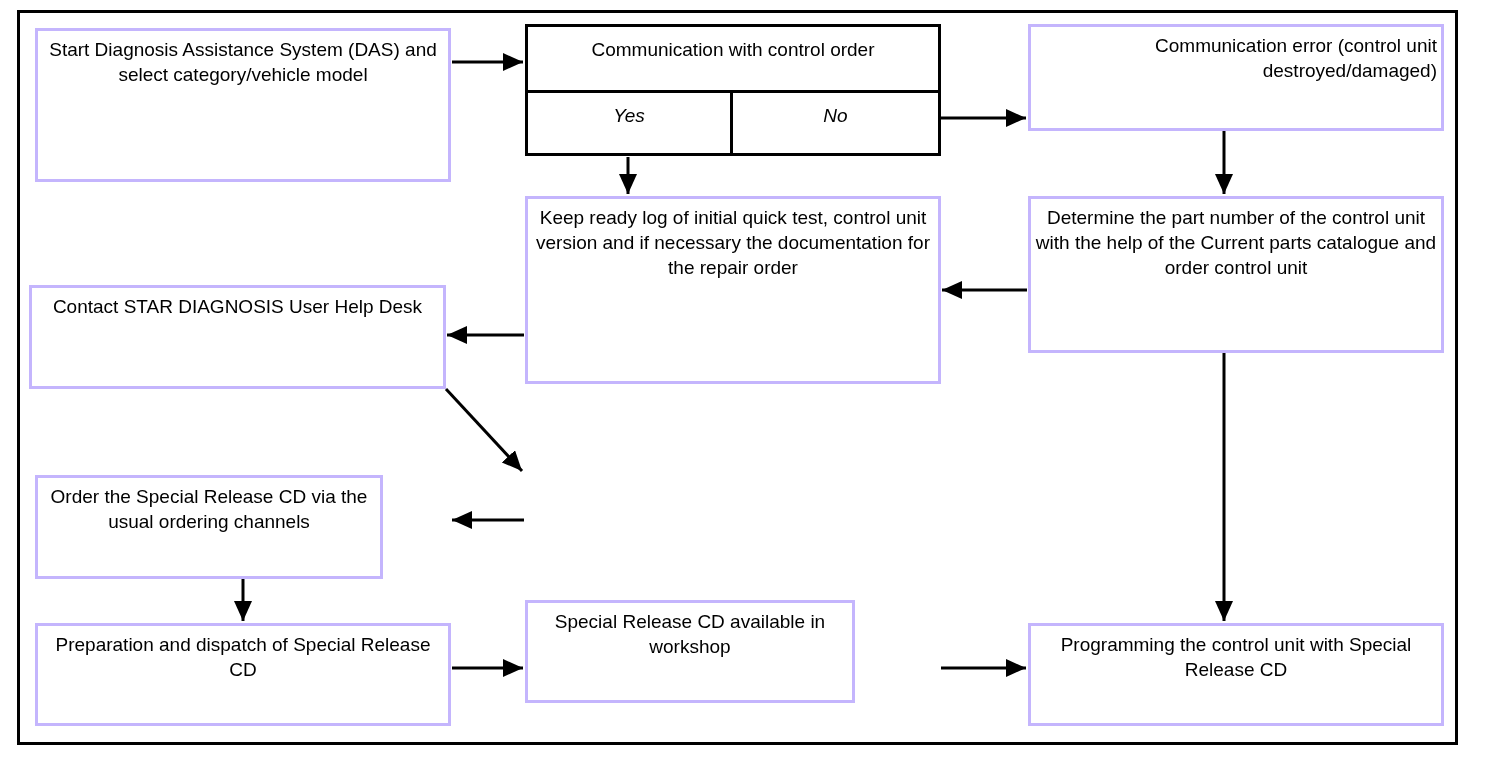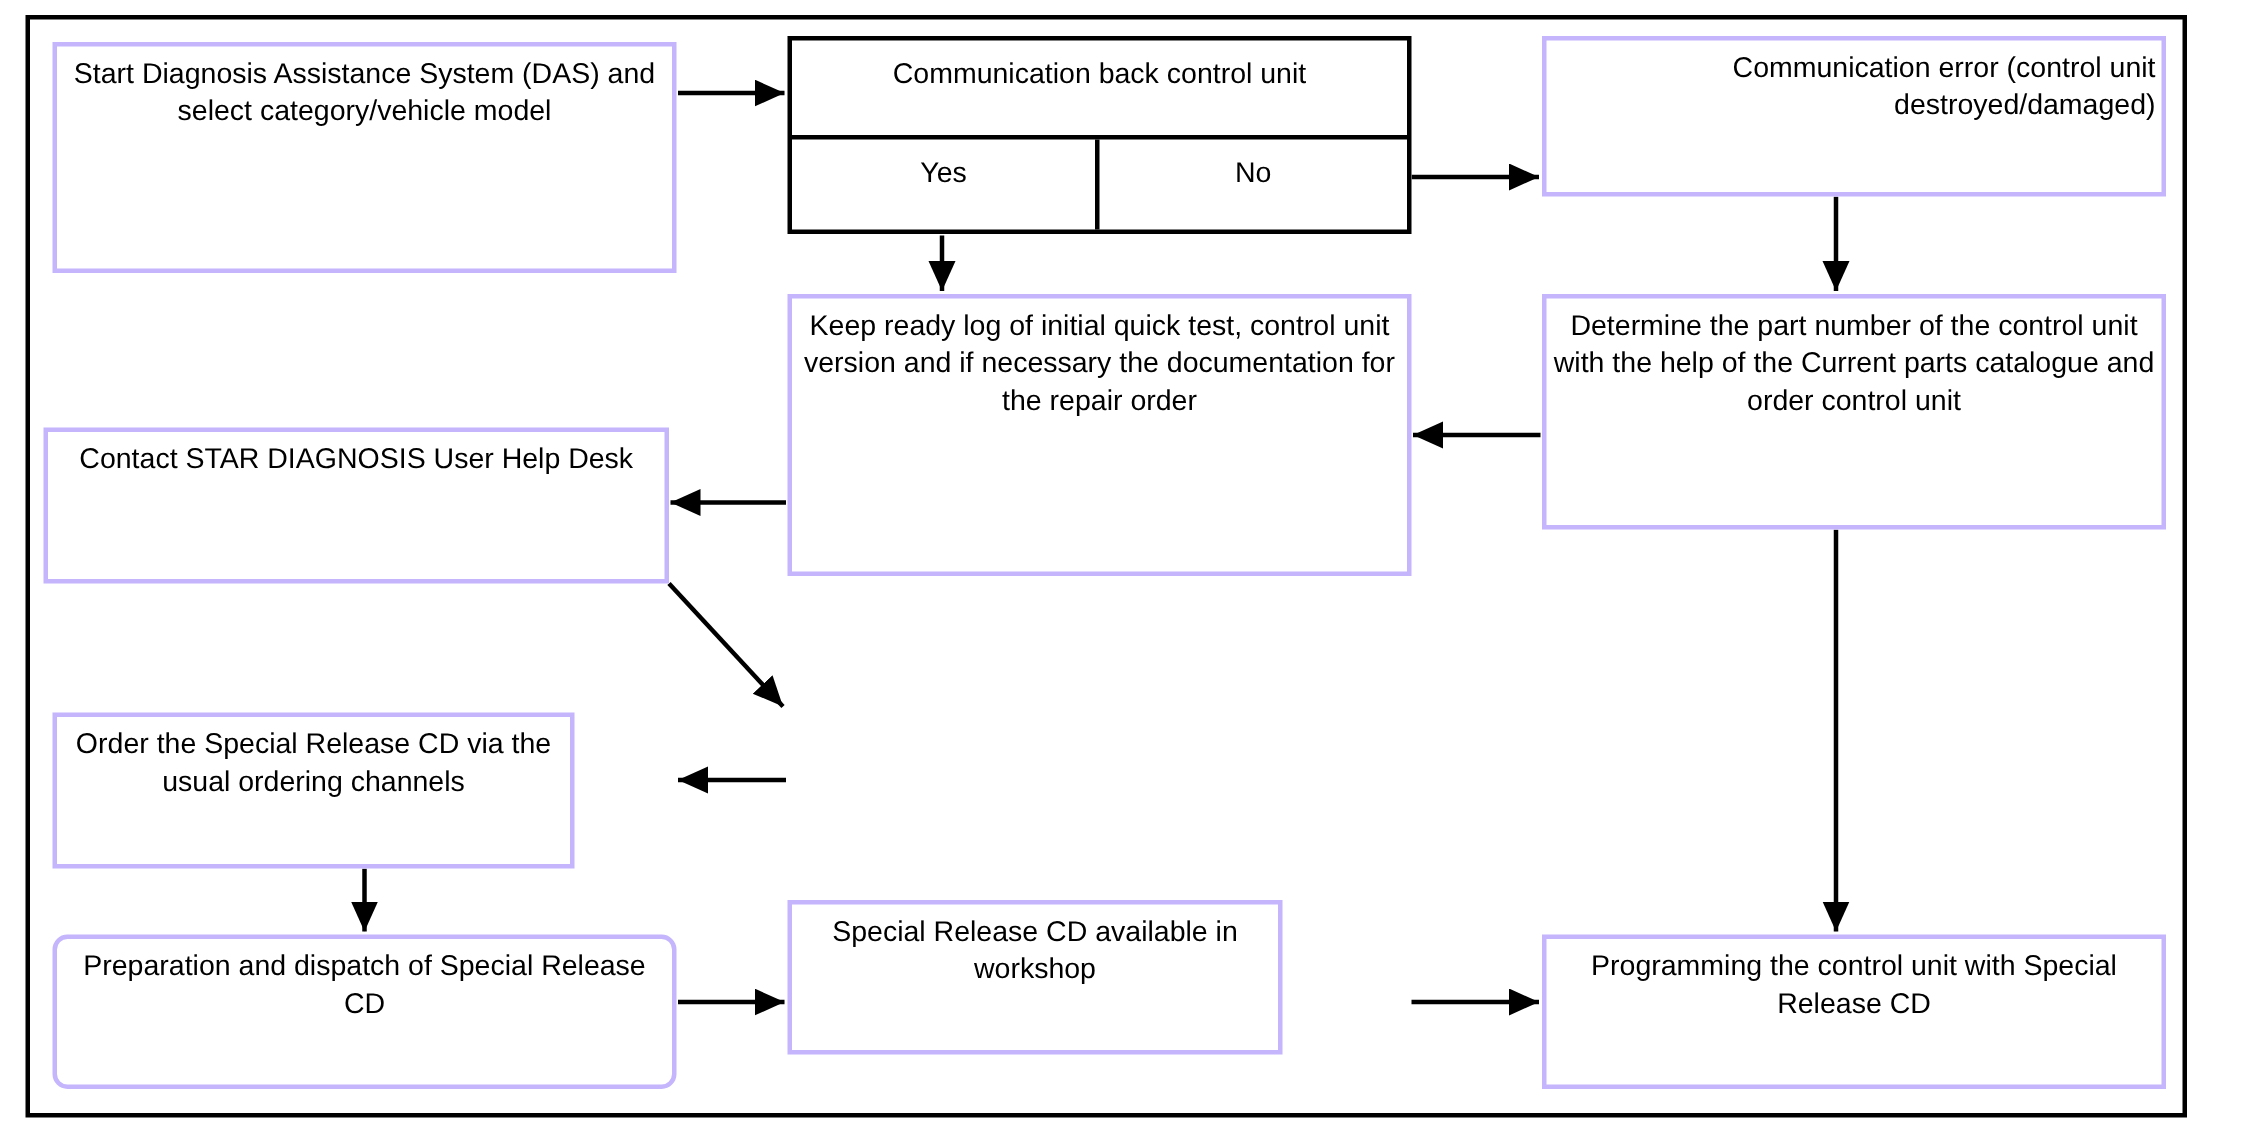--- a/index.html
+++ b/index.html
@@ -47,20 +47,21 @@
   .decision-header {
     height: 66px;
     box-sizing: border-box;
     border-bottom: 3px solid #000000;
     text-align: center;
     padding-top: 10px;
   }
   .decision-row {
     flex: 1;
     display: flex;
+    font-style: italic;
   }
   .decision-cell {
     box-sizing: border-box;
     text-align: center;
     padding-top: 10px;
   }
   .decision-cell.yes {
     width: 205px;
     border-right: 3px solid #000000;
   }
@@ -103,37 +104,37 @@
     <line x1="524" y1="520" x2="452" y2="520" marker-end="url(#ah)"></line>
     <line x1="243" y1="579" x2="243" y2="621" marker-end="url(#ah)"></line>
     <line x1="1224" y1="353" x2="1224" y2="621" marker-end="url(#ah)"></line>
     <line x1="452" y1="668" x2="523" y2="668" marker-end="url(#ah)"></line>
     <line x1="941" y1="668" x2="1026" y2="668" marker-end="url(#ah)"></line>
   </svg>
 
   <div class="node" style="left:35px; top:28px; width:416px; height:154px;">Start Diagnosis Assistance System (DAS) and select category/vehicle model</div>
 
   <div class="decision" style="left:525px; top:24px; width:416px; height:132px;">
-    <div class="decision-header">Communication back control unit</div>
+    <div class="decision-header">Communication with control order</div>
     <div class="decision-row">
       <div class="decision-cell yes">Yes</div>
       <div class="decision-cell no">No</div>
     </div>
   </div>
 
   <div class="node" style="left:1028px; top:24px; width:416px; height:107px;text-align:right;">Communication error (control unit destroyed/damaged)</div>
 
   <div class="node" style="left:525px; top:196px; width:416px; height:188px;">Keep ready log of initial quick test, control unit version and if necessary the documentation for the repair order</div>
 
   <div class="node" style="left:1028px; top:196px; width:416px; height:157px;">Determine the part number of the control unit with the help of the Current parts catalogue and order control unit</div>
 
   <div class="node" style="left:29px; top:285px; width:417px; height:104px;">Contact STAR DIAGNOSIS User Help Desk</div>
 
   <div class="node" style="left:35px; top:475px; width:348px; height:104px;">Order the Special Release CD via the usual ordering channels</div>
 
 
-  <div class="node" style="left:35px; top:623px; width:416px; height:103px;border-radius:10px;">Preparation and dispatch of Special Release CD</div>
+  <div class="node" style="left:35px; top:623px; width:416px; height:103px;">Preparation and dispatch of Special Release CD</div>
 
   <div class="node" style="left:525px; top:600px; width:330px; height:103px;">Special Release CD available in workshop</div>
 
   <div class="node" style="left:1028px; top:623px; width:416px; height:103px;">Programming the control unit with Special Release CD</div>
 
 </div>
 
 </body></html>

